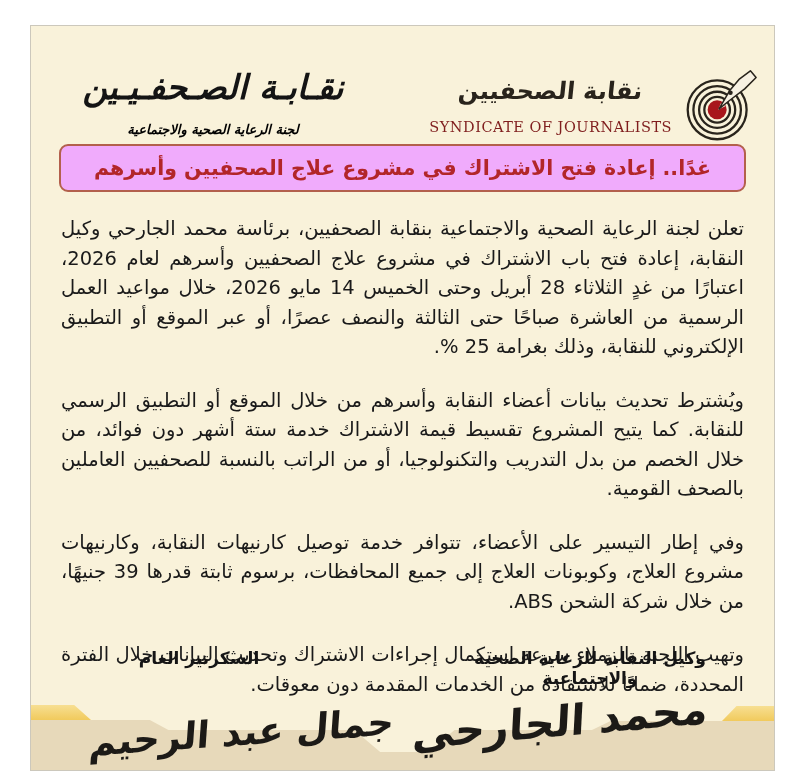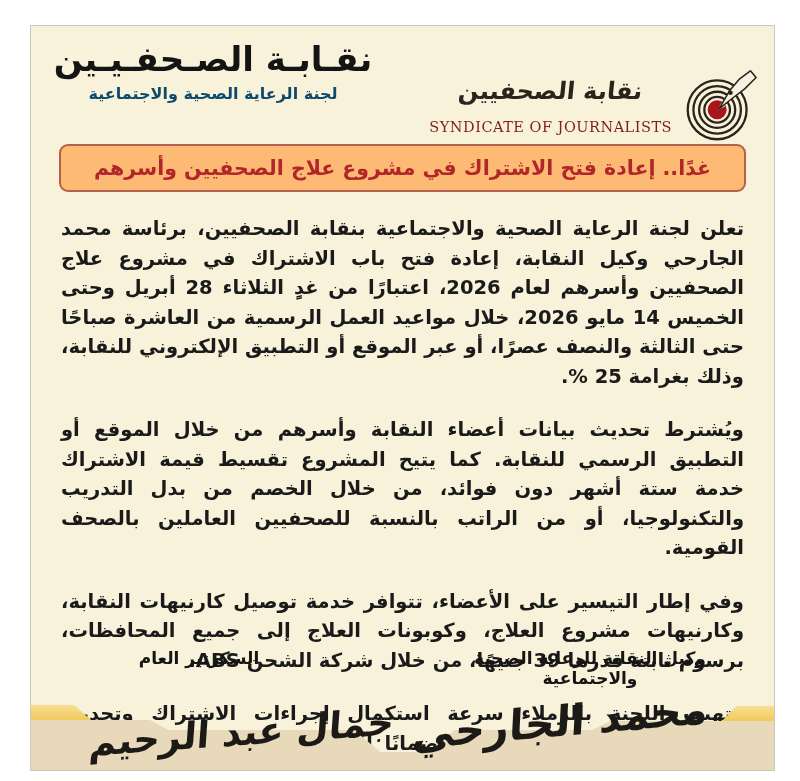--- a/index.html
+++ b/index.html
@@ -19,37 +19,38 @@
     left: 30px; top: 25px;
     width: 745px; height: 746px;
     background: #f9f2da;
     border: 1px solid #ccc8bc;
     overflow: hidden;
   }
 
   
   .org-block {
     position: absolute;
-    left: 22px; top: 12px;
+    left: 22px; top: 40px;
     width: 320px;
     text-align: center;
     direction: rtl;
+    font-style: italic;
   }
   .org-title {
     font-size: 34px;
     font-weight: bold;
     color: #141414;
     letter-spacing: 0;
     line-height: 1.25;
   }
   .org-committee {
-    margin-top: 3px;
-    font-size: 16px;
-    font-weight: bold;
-    color: #0c4a6e;
+    margin-top: 13px;
+    font-size: 13px;
+    font-weight: bold;
+    color: #000000;
   }
 
   .logo-block {
     position: absolute;
     right: 16px; top: 42px;
     display: flex;
     align-items: center;
     gap: 10px;
   }
   .logo-text { text-align: center; }
@@ -69,21 +70,21 @@
     margin-top: 14px;
     white-space: nowrap;
   }
   .logo-icon { display: block; }
 
   
   .headline-box {
     position: absolute;
     left: 28px; right: 28px; top: 118px;
     height: 48px;
-    background: #fdba74;
+    background: #f0abfc;
     border: 2px solid #b3604c;
     border-radius: 9px;
     display: flex;
     align-items: center;
     justify-content: center;
     direction: rtl;
   }
   .headline-text {
     font-size: 20.5px;
     font-weight: bold;
@@ -92,21 +93,21 @@
 
   
   .article {
     position: absolute;
     left: 30px; right: 30px; top: 188px;
   }
   .article p {
     direction: rtl;
     text-align: justify;
     font-size: 19.5px;
-    font-weight: bold;
+    font-weight: normal;
     color: #1a1a1a;
     line-height: 29.5px;
     margin-bottom: 24px;
   }
 
   
   .role {
     position: absolute;
     top: 622px;
     direction: rtl;

